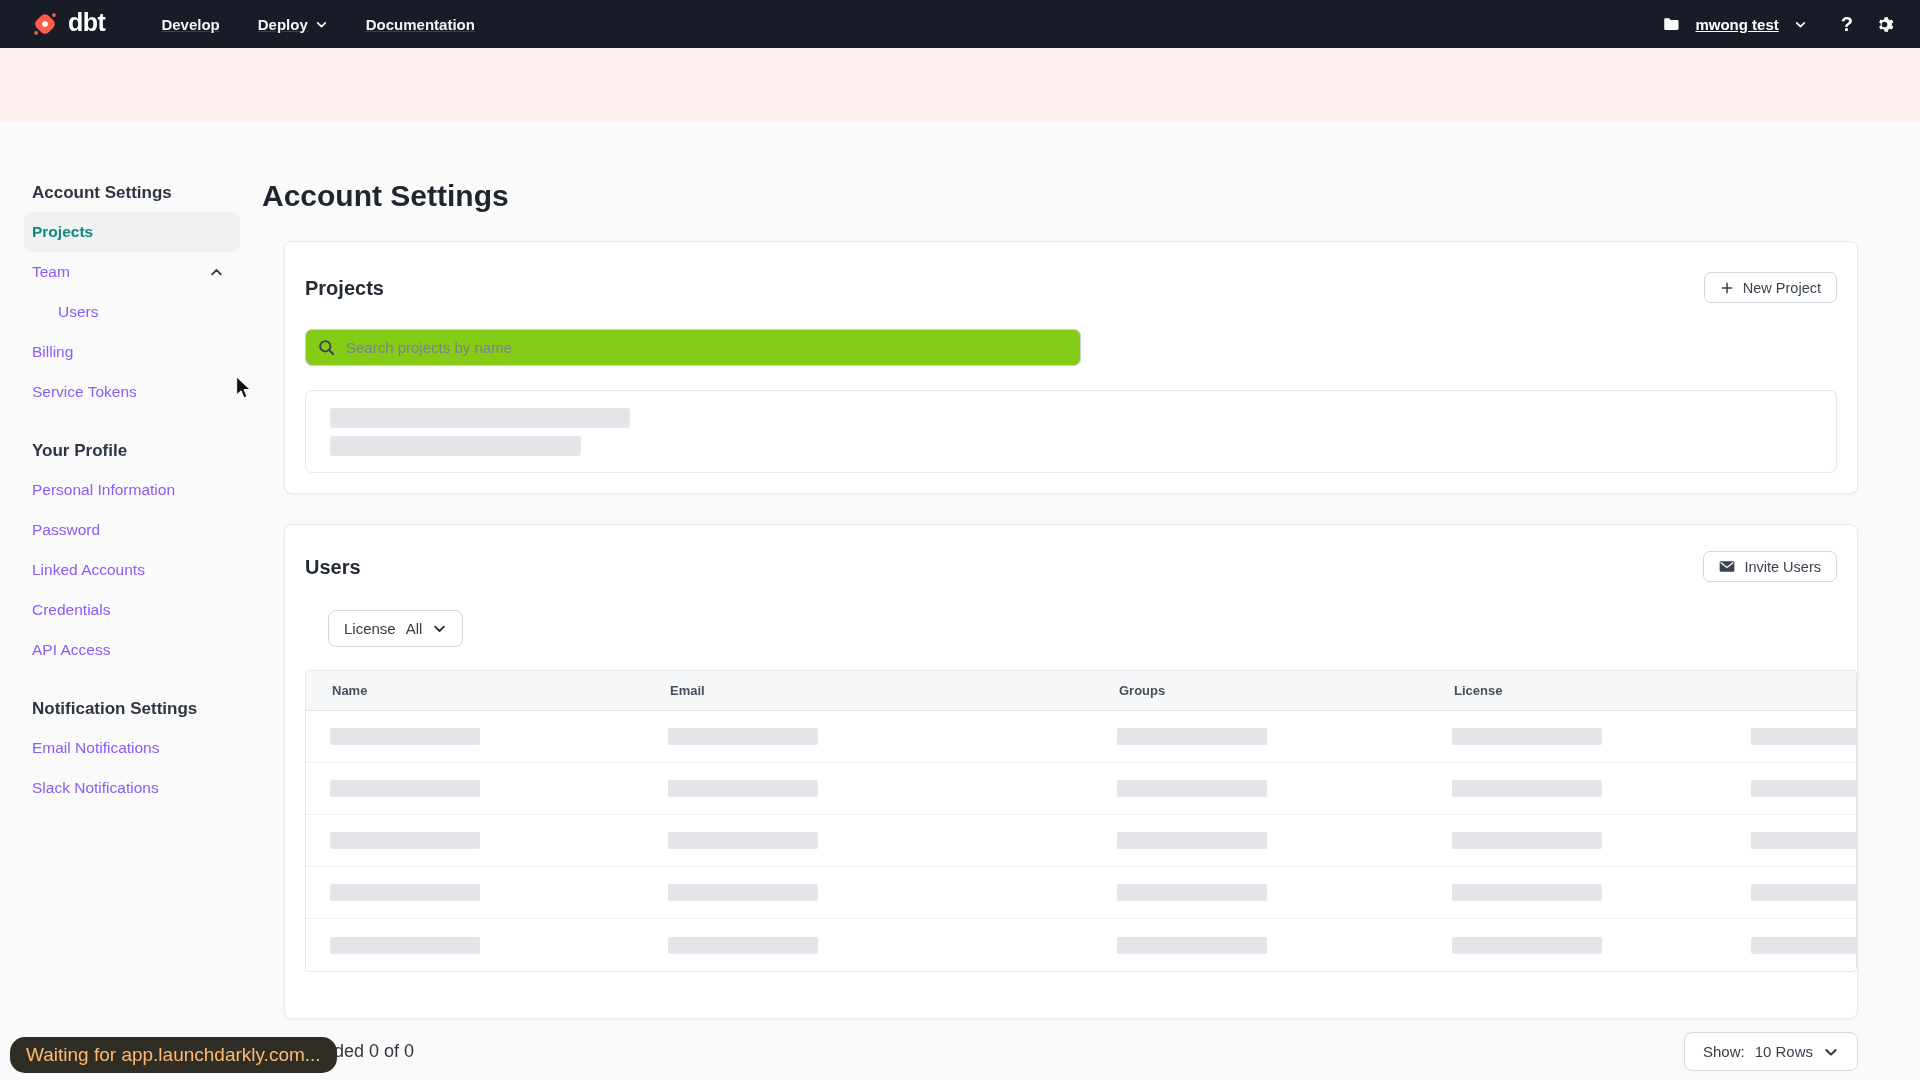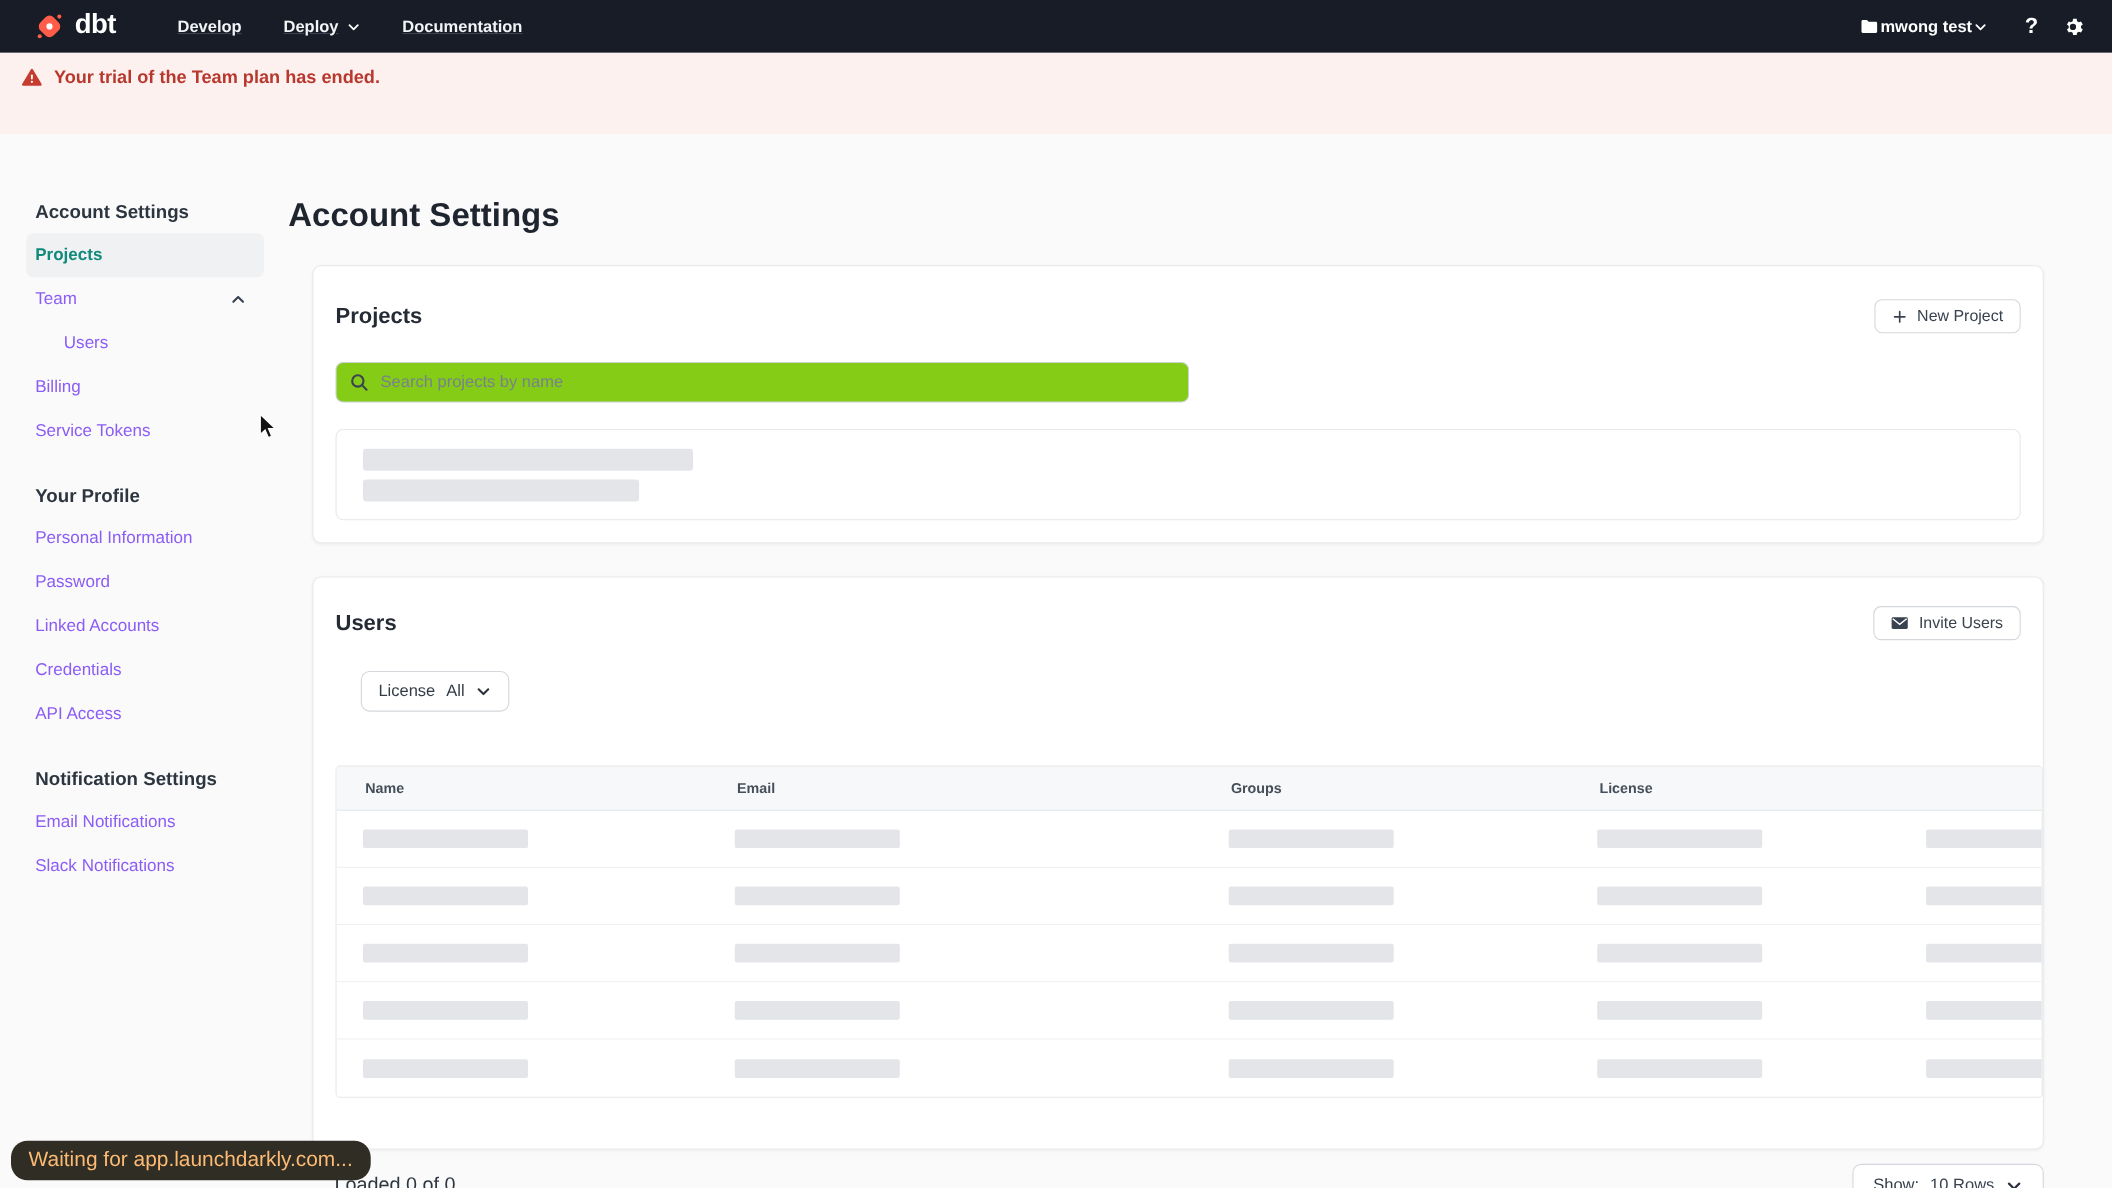--- a/index.html
+++ b/index.html
@@ -12,21 +12,21 @@
     width:1920px;height:1080px;overflow:hidden;background:#fafafa;
     font-family:"Liberation Sans","DejaVu Sans",sans-serif;color:#39424e;position:relative;
   }
   
   .navbar{height:48px;background:var(--nav-bg);display:flex;align-items:center;padding:0 26px 0 30px;}
   .logo{display:flex;align-items:center;gap:8px;margin-right:56px;cursor:pointer;}
   .logo-text{color:#fff;font-size:25px;font-weight:700;letter-spacing:-0.5px;line-height:1;padding-bottom:3px;}
   .nav-menu{display:flex;gap:38px;align-items:center;text-decoration:underline;}
   .nav-item{color:#f2f4f6;font-size:15px;font-weight:700;display:flex;align-items:center;gap:7px;cursor:pointer;}
   .nav-right{margin-left:auto;display:flex;align-items:center;}
-  .account-switcher{display:flex;align-items:center;gap:1px;color:#fff;font-weight:700;font-size:15px;cursor:pointer;}
+  .account-switcher{display:flex;align-items:center;gap:15px;color:#fff;font-weight:700;font-size:15px;cursor:pointer;text-decoration:underline;}
   .nav-help{color:#fff;font-size:20px;font-weight:700;margin-left:34px;cursor:pointer;}
   .nav-gear{margin-left:22px;cursor:pointer;display:flex;align-items:center;}
   
   .banner{height:74px;background:var(--banner-bg);padding:13px 0 0 20px;}
   .banner-row1{display:flex;align-items:center;gap:11px;}
   .banner-title{color:var(--banner-red);font-weight:700;font-size:16.5px;}
   .banner-msg{margin:7px 0 0 29px;font-size:15px;color:#343d47;}
   .banner-link{color:var(--banner-red);text-decoration:underline;cursor:pointer;}
   
   .layout{display:flex;}
@@ -58,21 +58,21 @@
   .search-icon{position:absolute;left:12px;top:9px;}
   .dropdown{display:inline-flex;align-items:center;gap:10px;height:37px;border:1px solid #d4d7db;border-radius:8px;
     background:#fff;padding:0 15px;font-size:15px;color:#343d47;margin-left:23px;cursor:pointer;}
   .dropdown .dd-value{color:#343d47;}
   
   .skel-box{margin-top:24px;border:1px solid #e7e8ea;border-radius:7px;height:83px;padding:17px 0 0 24px;}
   .skel-bar{background:var(--skeleton-gray);border-radius:3px;}
   .skel-a{width:300px;height:20px;margin-bottom:8px;}
   .skel-b{width:251px;height:20px;}
   
-  .users-table{margin-top:49px;width:1552px;border:1px solid #e7e8ea;border-radius:4px;overflow:hidden;}
+  .users-table{margin-top:23px;width:1552px;border:1px solid #e7e8ea;border-radius:4px;overflow:hidden;}
   .t-head{display:grid;grid-template-columns:338px 449px 335px 299px 1fr;height:40px;background:#f7f8f9;
     border-bottom:1px solid #e3e5e8;}
   .t-head-cell{display:flex;align-items:center;padding-left:26px;font-size:13px;font-weight:700;color:#454f59;}
   .t-row{display:grid;grid-template-columns:338px 449px 335px 299px 1fr;height:52px;border-bottom:1px solid #eef0f1;}
   .t-row:last-child{border-bottom:none;}
   .t-cell{display:flex;align-items:center;}
   .t-cell .skel-bar{width:150px;height:17px;margin-left:24px;border-radius:2px;flex:none;}
   
   .table-footer{display:flex;justify-content:space-between;align-items:center;margin:13px 0 0 42px;}
   .loaded-text{font-size:18px;color:#2e3740;}
@@ -124,28 +124,20 @@
     <span class="nav-help">?</span>
     <span class="nav-gear">
       <svg width="19" height="19" viewBox="0 0 24 24">
           <path fill="#ffffff" d="M21.3 12c0-.4 0-.8-.1-1.2l2.1-1.6-2.1-3.6-2.4 1c-.6-.5-1.3-.9-2.1-1.2L16.3 2.7h-4.2l-.4 2.7c-.8.3-1.5.7-2.1 1.2l-2.4-1-2.1 3.6 2.1 1.6a7.7 7.7 0 0 0 0 2.4l-2.1 1.6 2.1 3.6 2.4-1c.6.5 1.3.9 2.1 1.2l.4 2.7h4.2l.4-2.7c.8-.3 1.5-.7 2.1-1.2l2.4 1 2.1-3.6-2.1-1.6c.1-.4.1-.8.1-1.2zM12 15.6a3.6 3.6 0 1 1 0-7.2 3.6 3.6 0 0 1 0 7.2z"></path>
         </svg>
     </span>
   </div>
 </div>
 
 <div class="banner">
-  <div class="banner-row1">
-    <svg width="18" height="17" viewBox="0 0 24 22">
-      <path d="M12 2 L22.5 19.5 H1.5 Z" fill="#c63c30" stroke="#c63c30" stroke-width="3" stroke-linejoin="round"></path>
-      <rect x="10.9" y="7.2" width="2.2" height="6.2" rx="1.1" fill="#ffffff"></rect>
-      <circle cx="12" cy="16.2" r="1.35" fill="#ffffff"></circle>
-    </svg>
-    <span class="banner-title">Your trial of the Team plan has ended.</span>
-  </div>
 </div>
 
 <div class="layout">
 
   <div class="sidebar">
     <div class="side-section">
       <div class="side-heading">Account Settings</div>
       <div class="side-item active">Projects</div>
       <div class="side-item expander">
         <span>Team</span>

